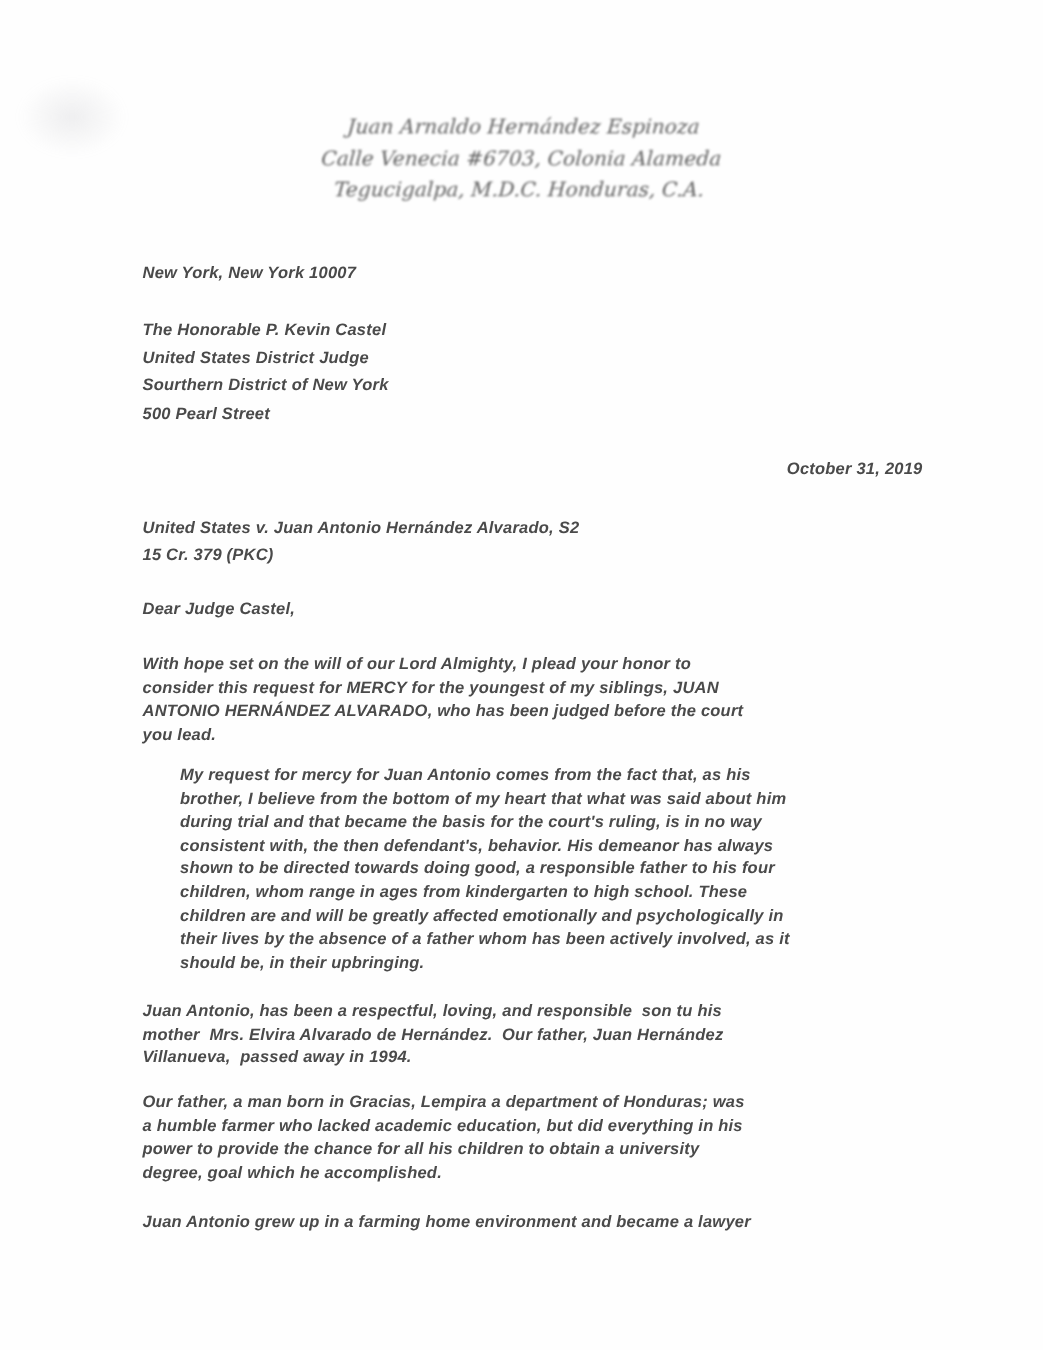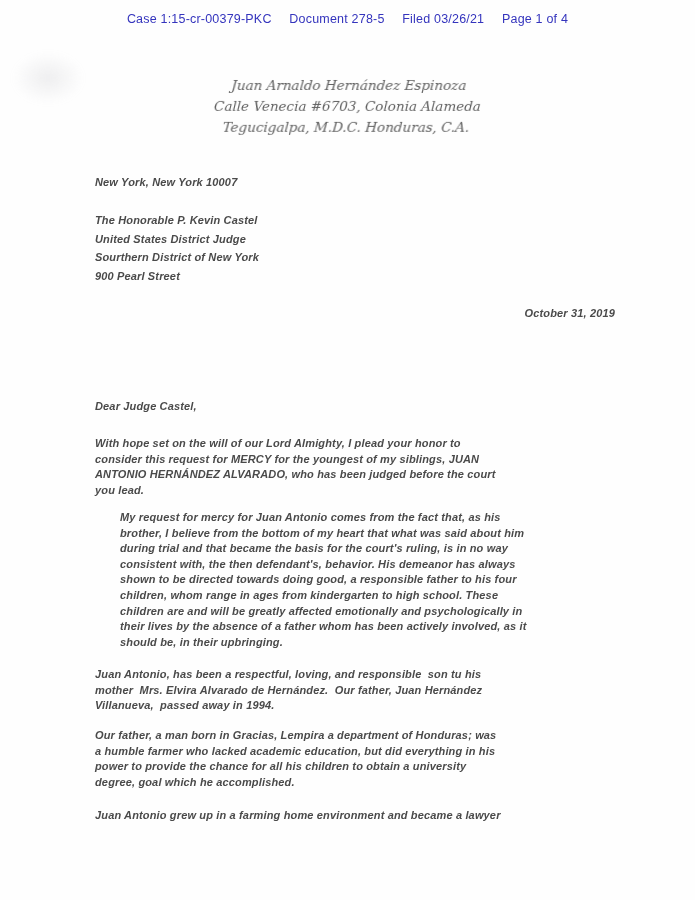--- a/index.html
+++ b/index.html
@@ -68,42 +68,38 @@
   .para-4 { top: 728px; }
   .para-5 { top: 808px; }
 </style>
 </head>
 <body>
 
 <div class="page">
 
   <div class="smudge"></div>
 
-  <div class="stamp">
-    <span>Case 1:15-cr-00379-PKC</span>
-    <span>Document 278-5</span>
-    <span>Filed 03/26/21</span>
-    <span>Page 1 of 4</span>
-  </div>
 
   <div class="script-block">
     <div>Juan Arnaldo Hernández Espinoza</div>
     <div>Calle Venecia #6703, Colonia Alameda</div>
     <div>Tegucigalpa, M.D.C. Honduras, C.A.</div>
   </div>
 
   <div class="body-text recipient-city">New York, New York 10007</div>
 
   <div class="body-text recipient-block">The Honorable P. Kevin Castel
 United States District Judge
 Sourthern District of New York
-900 Pearl Street</div>
+500 Pearl Street</div>
 
   <div class="body-text letter-date">October 31, 2019</div>
 
+  <div class="body-text case-caption">United States v. Juan Antonio Hernández Alvarado, S2
+15 Cr. 379 (PKC)</div>
 
   <div class="body-text para-1">With hope set on the will of our Lord Almighty, I plead your honor to
 consider this request for MERCY for the youngest of my siblings, JUAN
 ANTONIO HERNÁNDEZ ALVARADO, who has been judged before the court
 you lead.</div>
 
   <div class="body-text salutation">Dear Judge Castel,</div>
   <div class="body-text para-2">My request for mercy for Juan Antonio comes from the fact that, as his
 brother, I believe from the bottom of my heart that what was said about him
 during trial and that became the basis for the court's ruling, is in no way

